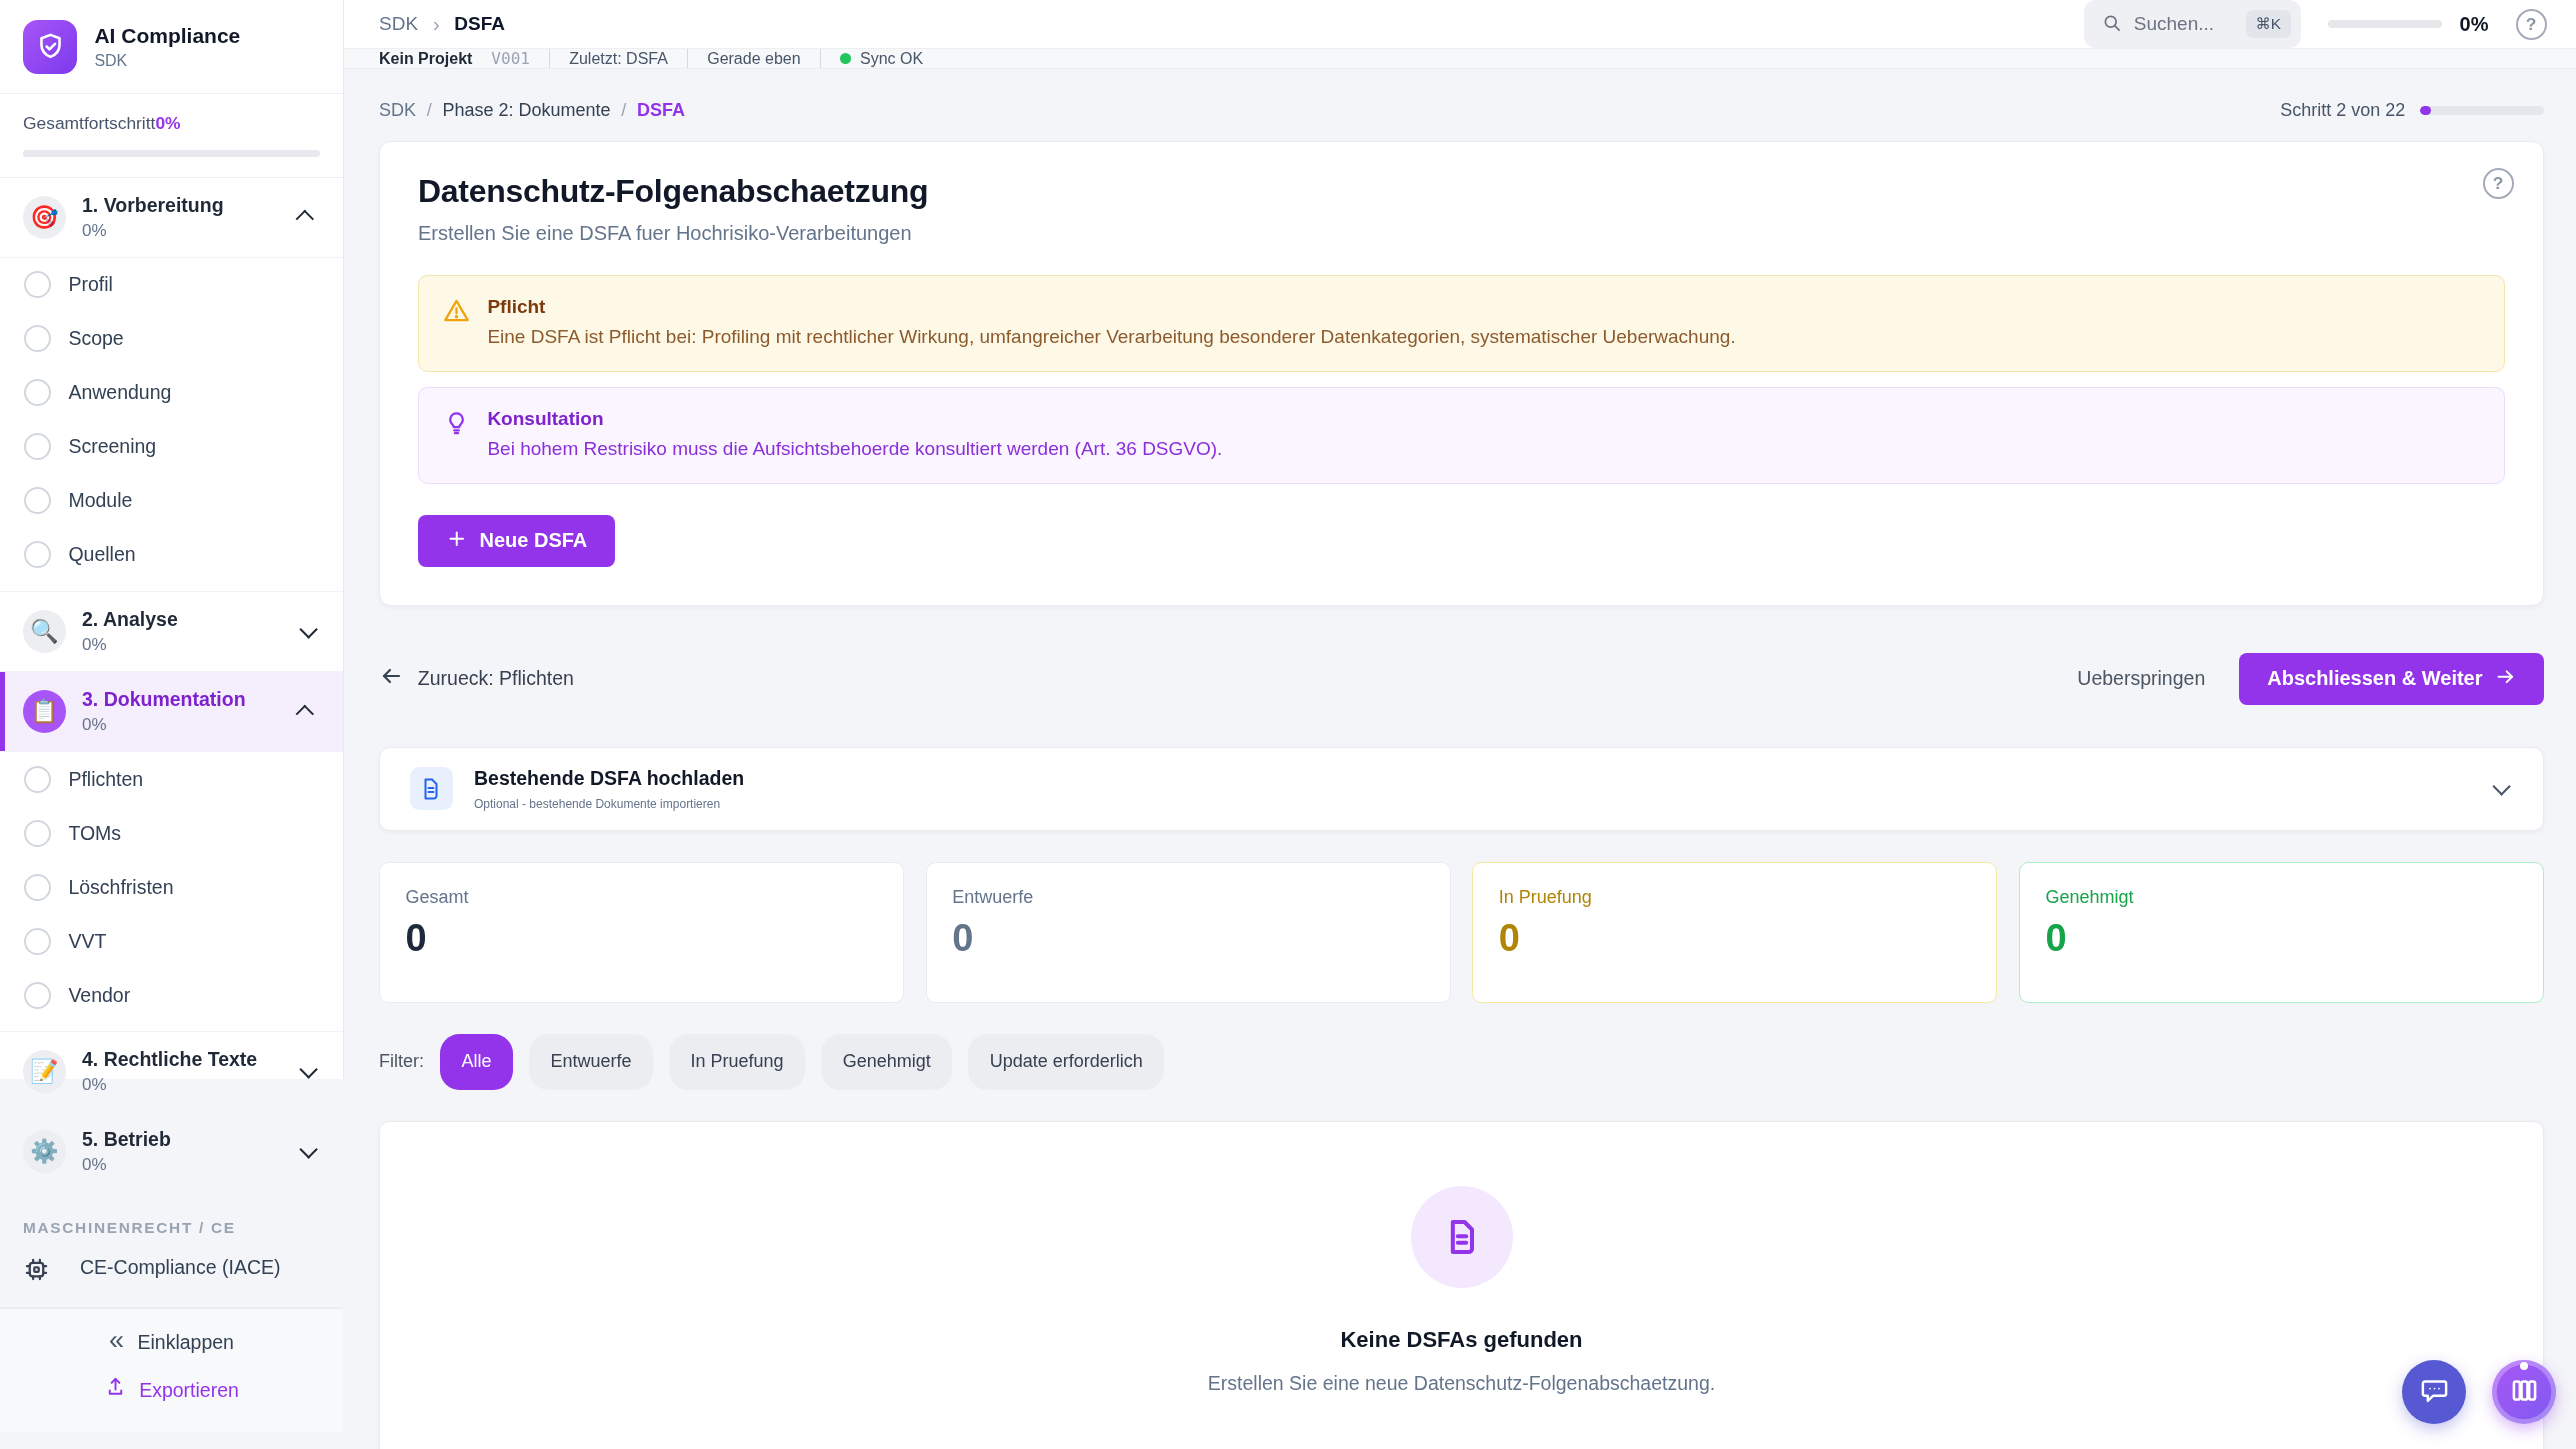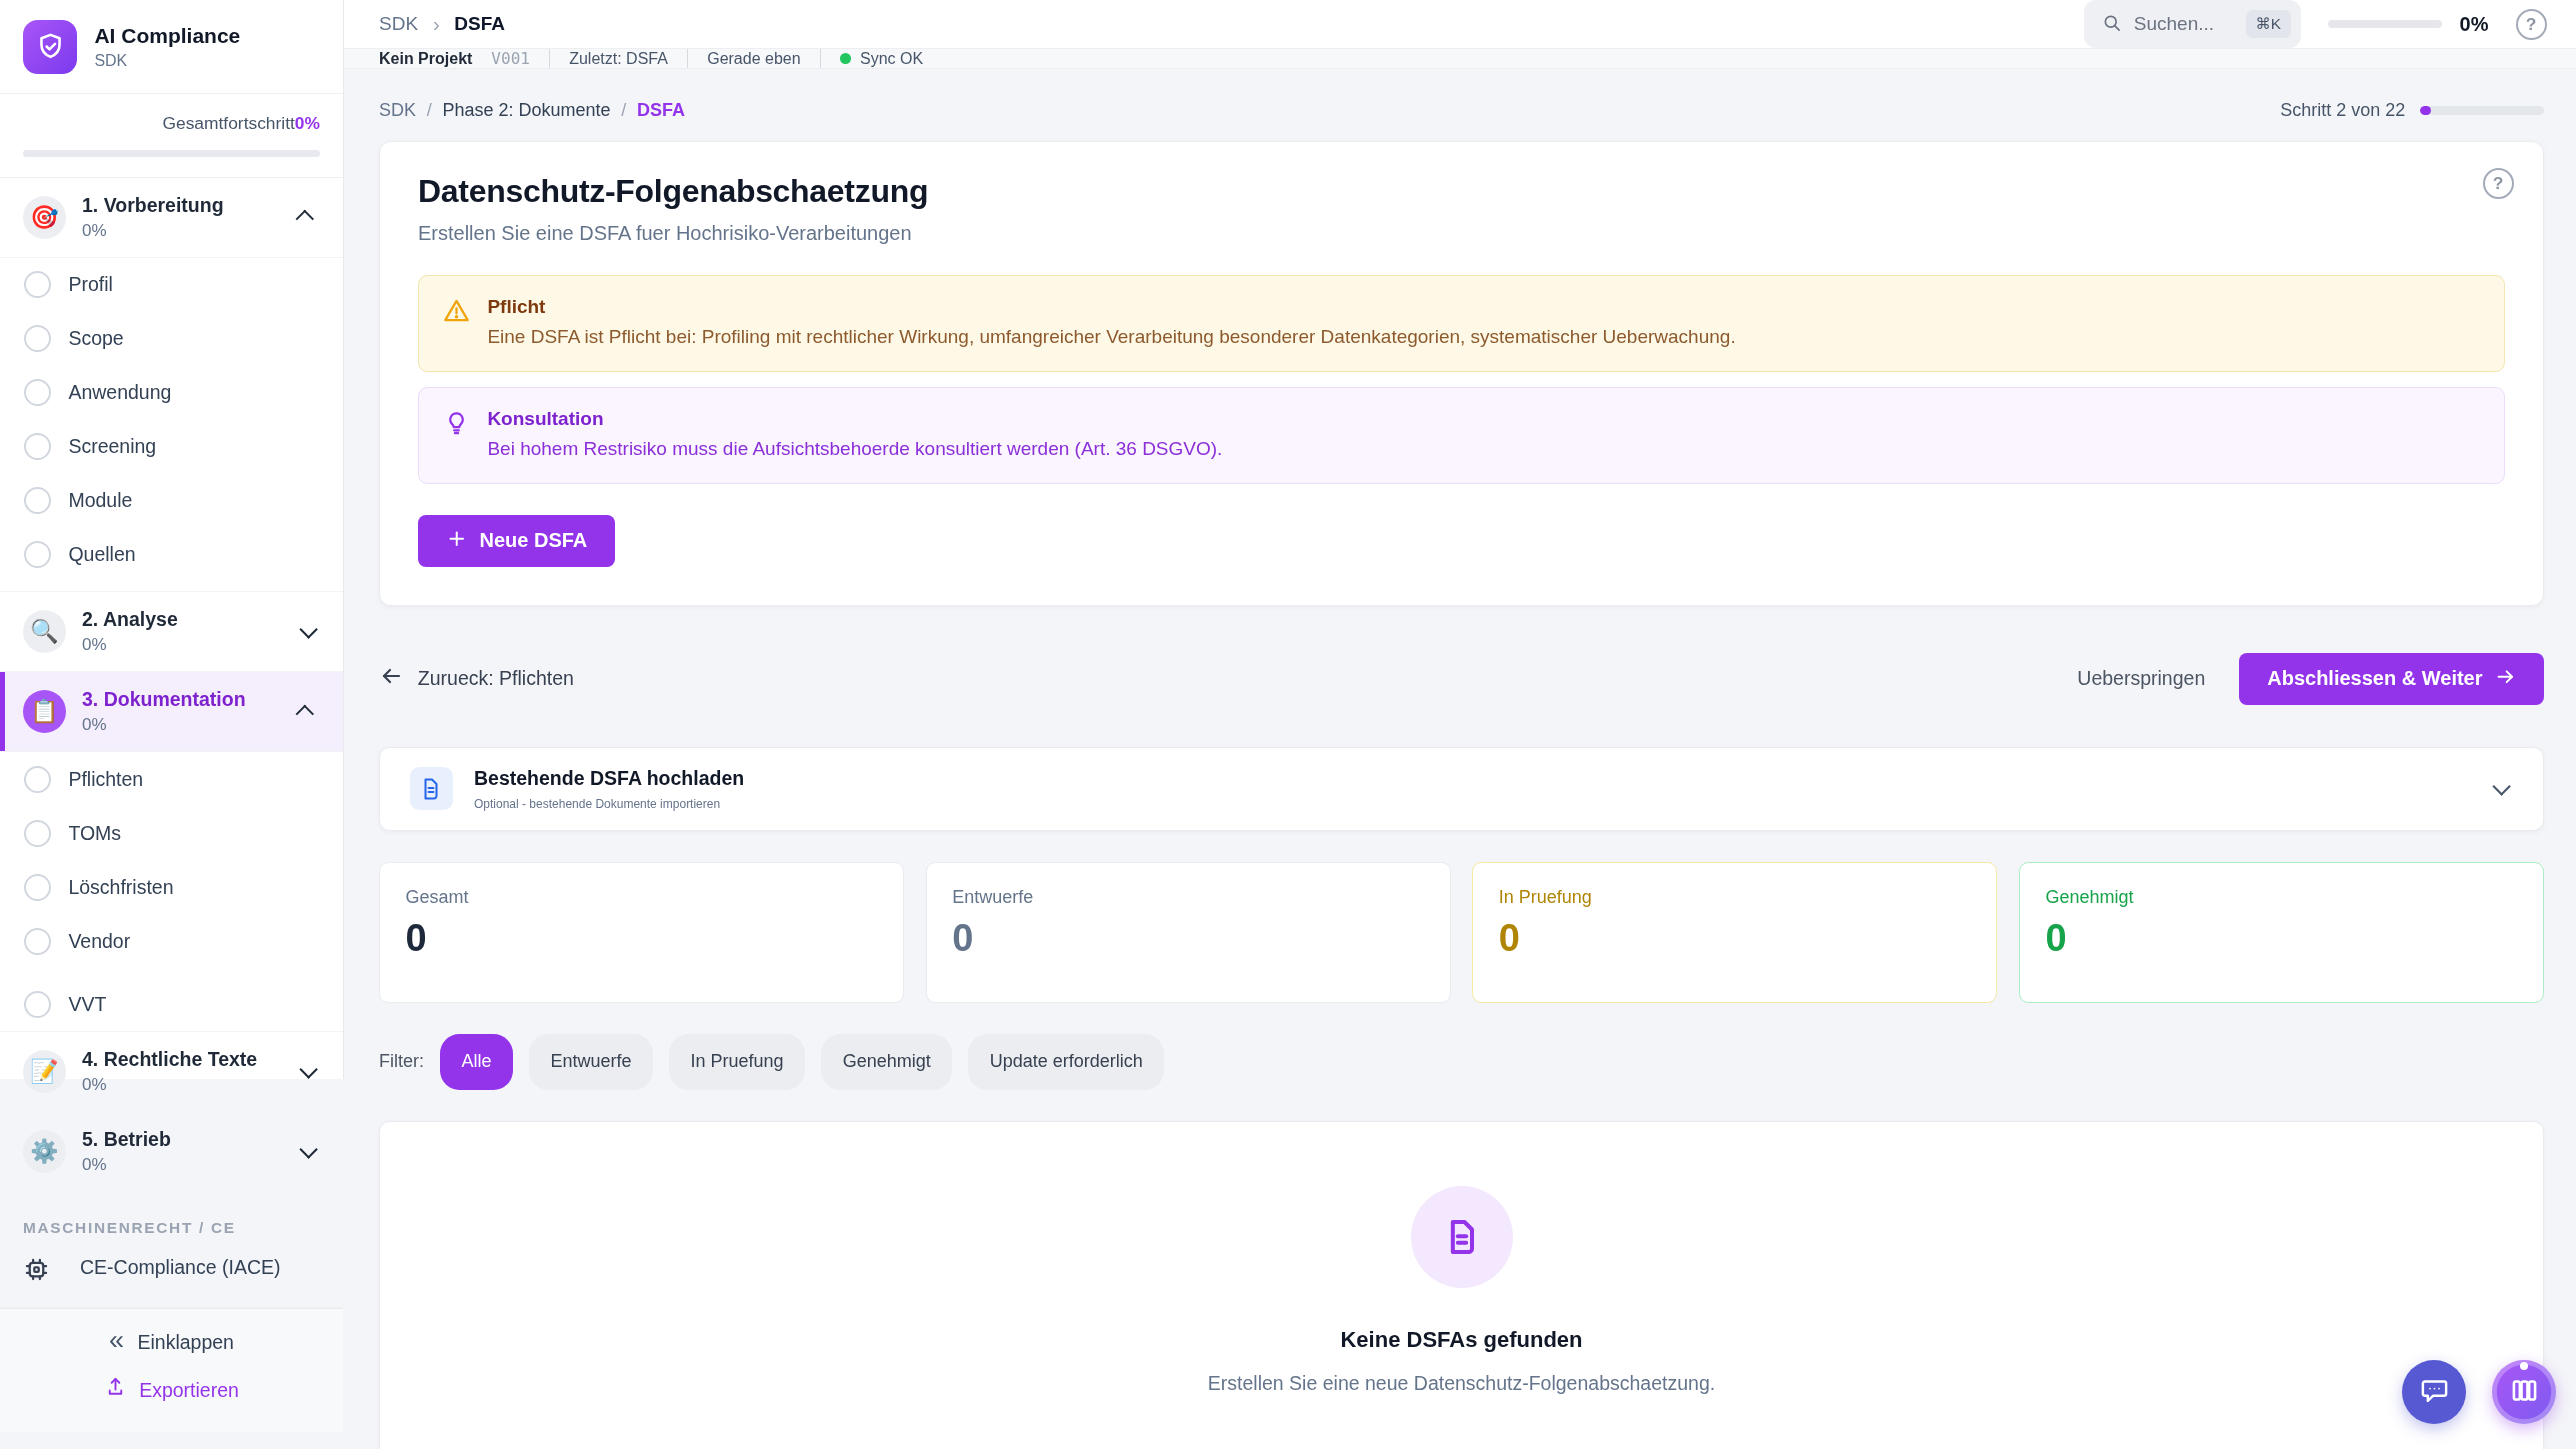--- a/index.html
+++ b/index.html
@@ -7,21 +7,21 @@
   body{font-family:"Liberation Sans","DejaVu Sans",sans-serif;background:#f4f5f8;color:#111827;display:flex;}
 
   
   .sidebar{width:344px;min-width:344px;height:1079px;background:#fff;border-right:1.3px solid #e8eaee;display:flex;flex-direction:column;}
   .brand{display:flex;align-items:center;gap:17.4px;padding:20px 23px 19px;border-bottom:1.3px solid #eef0f3;}
   .logo{width:54px;height:54px;border-radius:14.8px;background:linear-gradient(135deg,#a855f7,#7c3aed);display:flex;align-items:center;justify-content:center;flex:0 0 auto;}
   .logo svg{width:31px;height:31px;}
   .brand-title{font-size:21px;font-weight:700;color:#111827;}
   .brand-sub{font-size:16px;color:#64748b;margin-top:4px;}
   .overall{padding:19px 23px 20px;border-bottom:1.3px solid #eef0f3;}
-  .overall-row{display:flex;justify-content:flex-end;align-items:center;}
+  .overall-row{display:flex;justify-content:flex-start;align-items:center;}
   .overall-label{font-size:17.4px;color:#475569;}
   .overall-val{font-size:17.4px;font-weight:700;color:#9333ea;}
   .overall-bar{margin-top:16px;height:6.7px;border-radius:3.4px;background:#e7e9ee;overflow:hidden;}
   .overall-fill{height:100%;width:0%;background:#9333ea;border-radius:3.4px;}
   .nav{flex:0 0 auto;}
   .sec{display:flex;align-items:center;gap:16px;padding:16px 23px;border-bottom:1.3px solid #f1f3f6;position:relative;cursor:pointer;}
   .sec-ic{width:43px;height:43px;border-radius:50%;background:#eceef2;display:flex;align-items:center;justify-content:center;font-size:23px;flex:0 0 auto;}
   .sec-tx{flex:1;}
   .sec-title{display:block;font-size:19.5px;font-weight:700;color:#1f2937;}
   .sec-pct{display:block;font-size:17px;color:#64748b;margin-top:4px;}
@@ -226,27 +226,27 @@
         <span>Pflichten</span>
       </div>
     <div class="sub">
         <span class="radio"></span>
         <span>TOMs</span>
       </div>
     <div class="sub">
         <span class="radio"></span>
         <span>Löschfristen</span>
       </div>
+    <div class="sub">
+        <span class="radio"></span>
+        <span>VVT</span>
+      </div>
     <div class="sub" style="margin-bottom:9.4px;">
         <span class="radio"></span>
         <span>Vendor</span>
-      </div>
-    <div class="sub">
-        <span class="radio"></span>
-        <span>VVT</span>
       </div>
 
     <div class="sec" style="border-top:1.3px solid #f1f3f6;">
       <span class="sec-ic">
           <span>📝</span>
         </span>
       <span class="sec-tx">
         <span class="sec-title">4. Rechtliche Texte</span>
         <span class="sec-pct">0%</span>
       </span>

